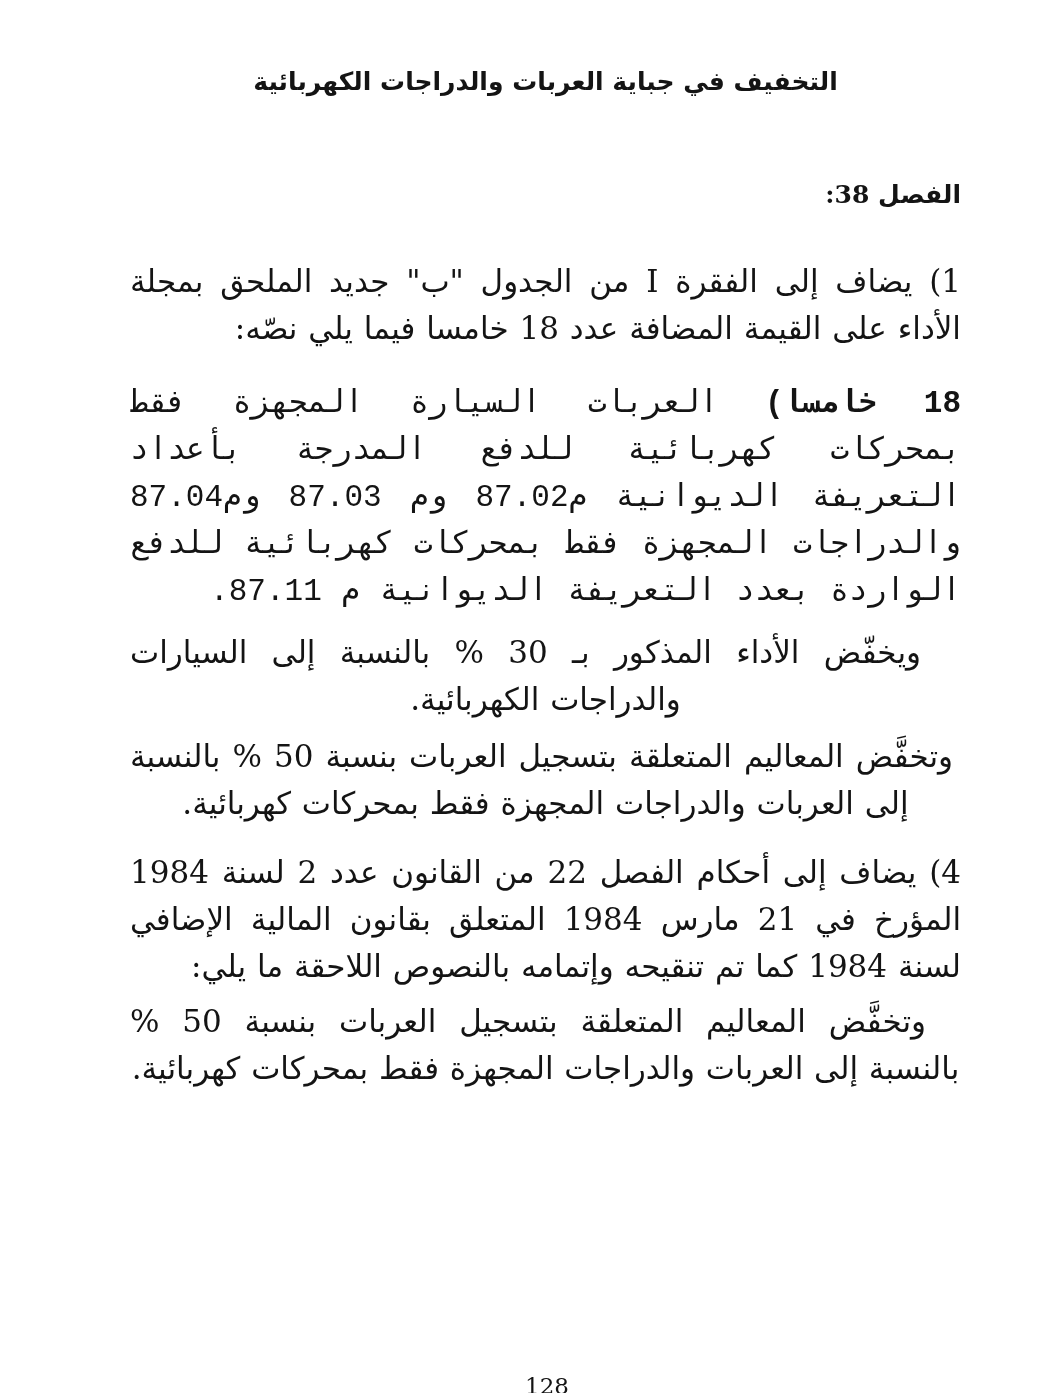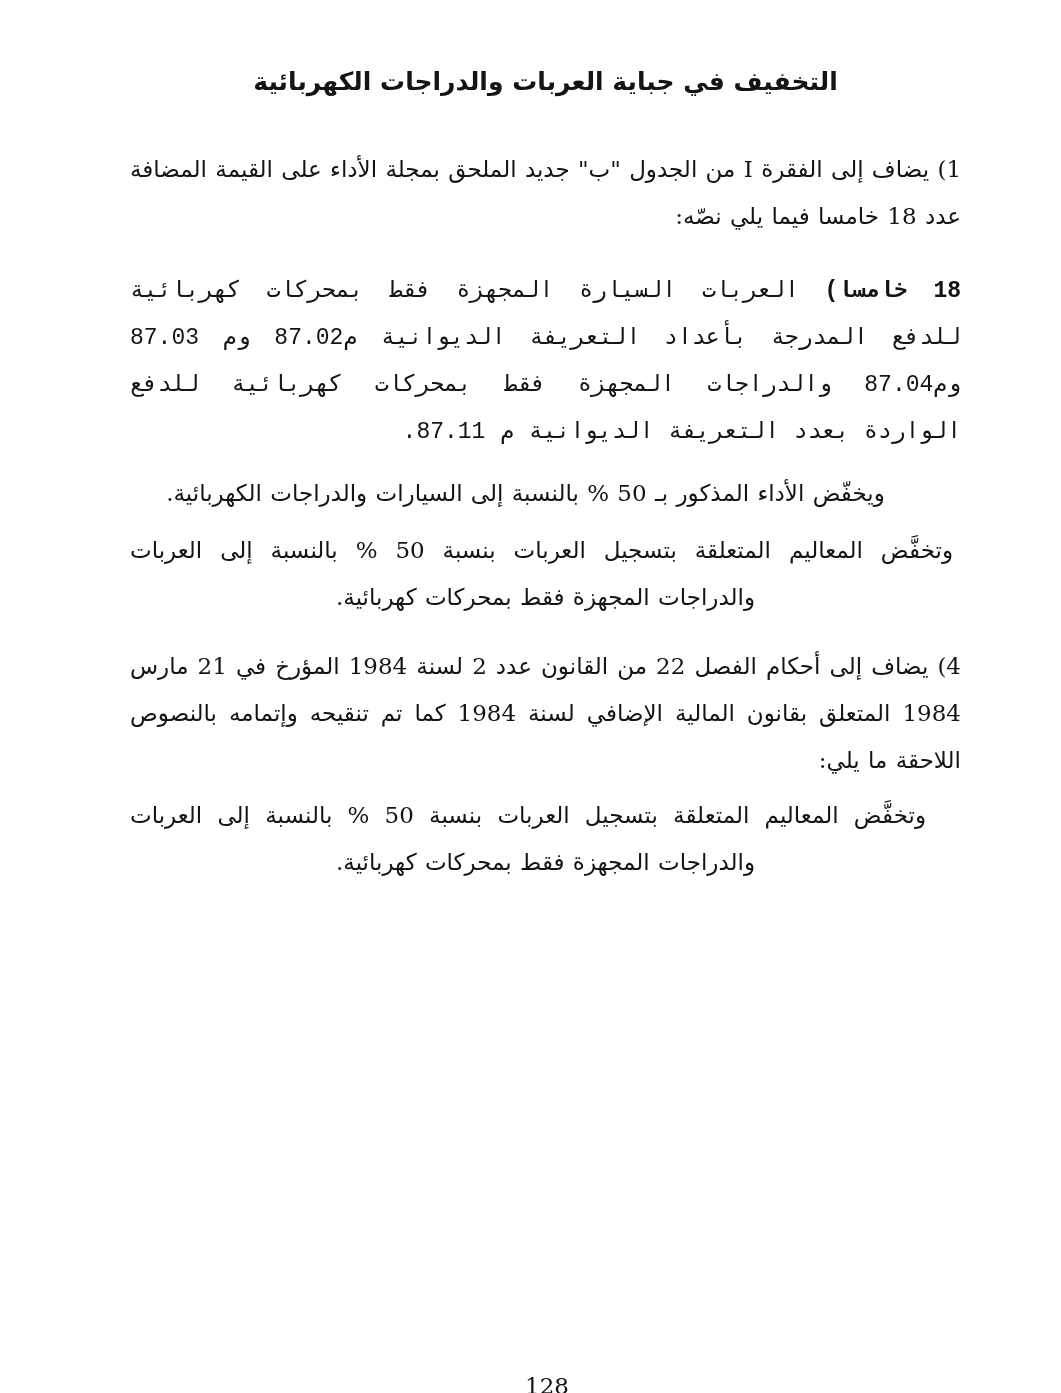--- a/index.html
+++ b/index.html
@@ -32,21 +32,21 @@
     line-height: 40px;
   }
   .chapter-heading {
     margin-top: 74px;
     text-align: right;
     font-weight: bold;
     font-size: 25px;
     line-height: 38px;
   }
   .clause {
-    font-size: 23px;
+    font-size: 31px;
     line-height: 47px;
     text-align: justify;
     word-spacing: 1px;
   }
   .clause .bold { font-weight: bold; }
   .quote { text-align-last: center; }
   .ind-40 { text-indent: 40px; }
   .ind-8  { text-indent: 8px; }
   .ind-35 { text-indent: 35px; }
   .mt-44 { margin-top: 44px; }
@@ -68,27 +68,28 @@
   }
 </style>
 </head>
 <body>
 
 <div class="page">
   <div class="content">
 
     <h1 class="doc-title">التخفيف في جباية العربات والدراجات الكهربائية</h1>
 
+    <h2 class="chapter-heading">الفصل 38:</h2>
 
     <p class="clause mt-44">1) يضاف إلى الفقرة I من الجدول "ب" جديد الملحق بمجلة الأداء على القيمة المضافة عدد 18 خامسا فيما يلي نصّه:</p>
 
     <p class="clause mt-28"><span class="bold">18 خامسا)</span><span> العربات السيارة المجهزة فقط بمحركات كهربائية للدفع المدرجة بأعداد التعريفة الديوانية م87.02 وم 87.03 وم87.04 والدراجات المجهزة فقط بمحركات كهربائية للدفع الواردة بعدد التعريفة الديوانية م 87.11.</span></p>
 
 
-    <p class="clause quote ind-40 mt-14">ويخفّض الأداء المذكور بـ 50 % بالنسبة إلى السيارات والدراجات الكهربائية.</p>
+    <p class="clause quote ind-40 mt-14">ويخفّض الأداء المذكور بـ 30 % بالنسبة إلى السيارات والدراجات الكهربائية.</p>
 
 
     <p class="clause quote ind-8 mt-10">وتخفَّض المعاليم المتعلقة بتسجيل العربات بنسبة 50 % بالنسبة إلى العربات والدراجات المجهزة فقط بمحركات كهربائية.</p>
 
     <p class="clause mt-22">4) يضاف إلى أحكام الفصل 22 من القانون عدد 2 لسنة 1984 المؤرخ في 21 مارس 1984 المتعلق بقانون المالية الإضافي لسنة 1984 كما تم تنقيحه وإتمامه بالنصوص اللاحقة ما يلي:</p>
 
     <p class="clause quote ind-35 mt-8">وتخفَّض المعاليم المتعلقة بتسجيل العربات بنسبة 50 % بالنسبة إلى العربات والدراجات المجهزة فقط بمحركات كهربائية.</p>
 
   </div>
 

